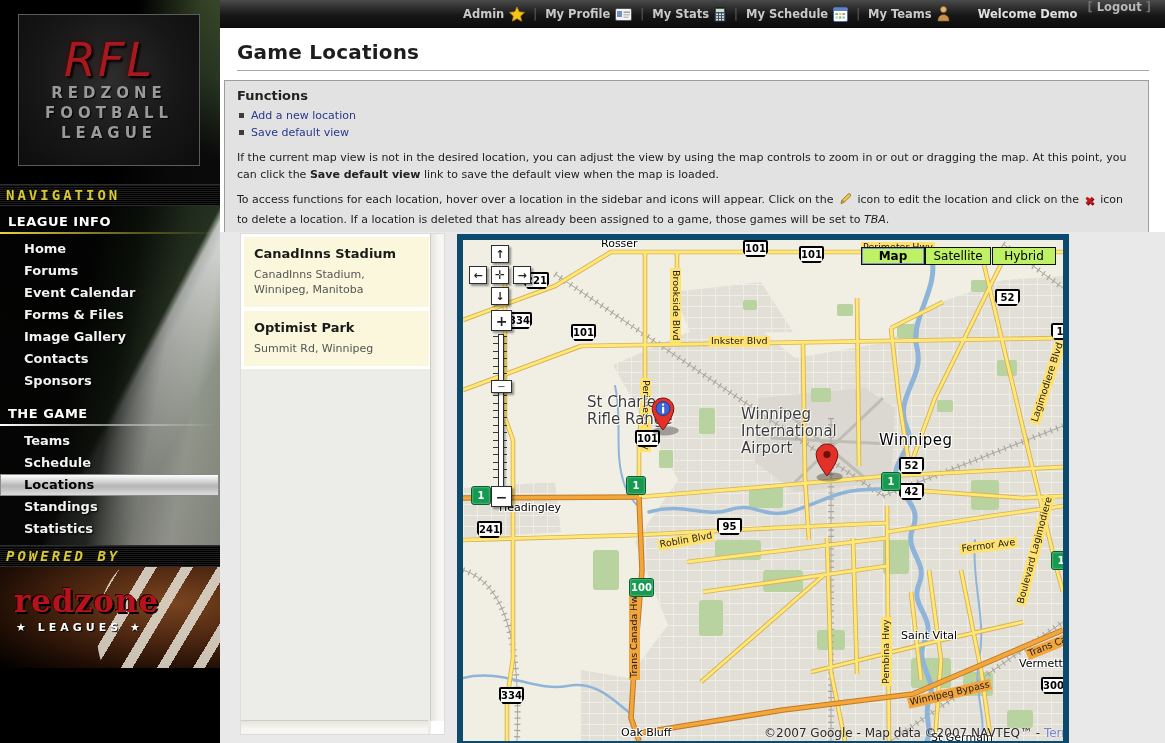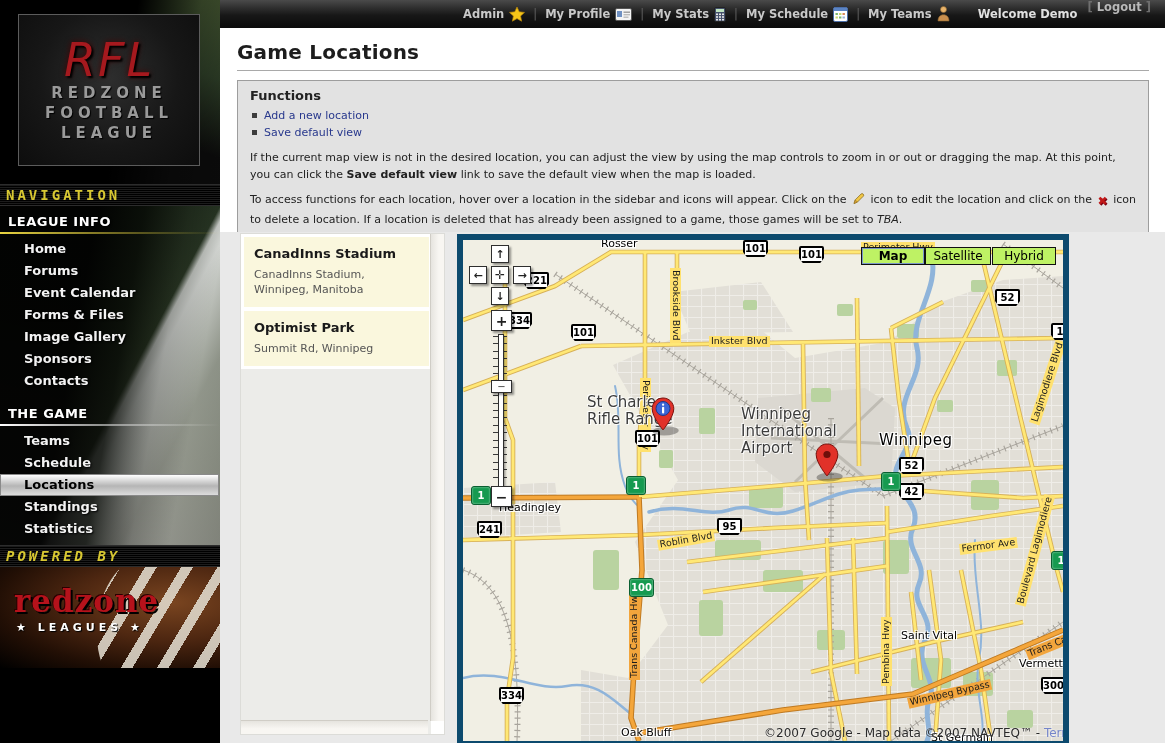--- a/index.html
+++ b/index.html
@@ -56,21 +56,21 @@
   .tmenu .ticon{margin-left:5px;display:inline-flex;}
   .tsep{color:#5f5f5f;margin:0 8px;font-weight:normal;}
   .twelcome{color:#e0e0e0;margin-left:28px;white-space:nowrap;}
   .tlogout{margin:0 14px 15px 10px;white-space:nowrap;color:#6f6f6f;}
   .tlogout a{color:#b9b9b9;cursor:pointer;margin:0 4px;}
   
   #content{position:absolute;left:220px;top:28px;width:945px;height:715px;background:#fff;}
   .well{position:absolute;left:0;top:204px;width:945px;height:511px;background:#E9E9E9;}
   h1.page-title{margin:12px 16px 0 17px;font-size:20px;font-weight:bold;color:#1d1d1d;
     padding-bottom:6px;border-bottom:1px solid #a9a9a9;letter-spacing:.2px;}
-  .functions-box{margin:9px 16px 0 17px;background:#e2e2e2;border:1px solid #9d9d9d;
+  .functions-box{margin:9px 16px 0 4px;background:#e2e2e2;border:1px solid #9d9d9d;
     padding:7px 12px 9px 12px;color:#222;}
   .functions-title{font-size:13px;font-weight:bold;margin-bottom:4px;}
   .functions-box ul{list-style:none;margin:2px 0 8px 2px;padding:0;}
   .functions-box li{font-size:11px;padding:2px 0;display:flex;align-items:center;}
   .sq-bullet{display:inline-block;width:5px;height:5px;background:#3d3d3d;margin-right:7px;}
   .functions-box a{color:#28388d;text-decoration:none;cursor:pointer;}
   .fpara{font-size:11px;line-height:1.55;margin:0 0 8px 0;}
   .fpara b{font-weight:bold;}
   .fpara i{font-style:italic;}
   .inline-icon{display:inline-block;vertical-align:-2px;margin:0 2px;}
@@ -146,22 +146,22 @@
     </div>
     <div class="led-banner" id="nav-banner">NAVIGATION</div>
     <div class="nav-area">
       <div class="nav-section-title">LEAGUE INFO</div>
       <div class="uline-yellow"></div>
       <div class="nav-item">Home</div>
       <div class="nav-item">Forums</div>
       <div class="nav-item">Event Calendar</div>
       <div class="nav-item">Forms &amp; Files</div>
       <div class="nav-item">Image Gallery</div>
+      <div class="nav-item">Contacts</div>
       <div class="nav-item">Sponsors</div>
-      <div class="nav-item">Contacts</div>
       <div class="nav-section-title" style="padding-top:14px;">THE GAME</div>
       <div class="uline-white"></div>
       <div class="nav-item">Teams</div>
       <div class="nav-item">Schedule</div>
       <div class="nav-item selected">Locations</div>
       <div class="nav-item">Standings</div>
       <div class="nav-item">Statistics</div>
     </div>
     <div class="led-banner" id="powered-banner">POWERED BY</div>
     <div class="brand-area">

